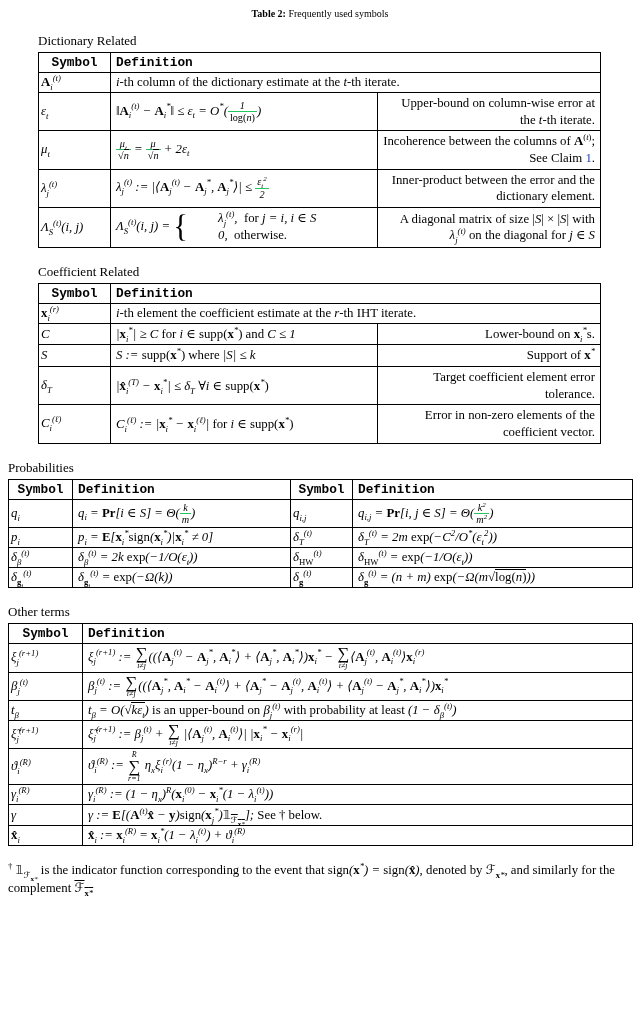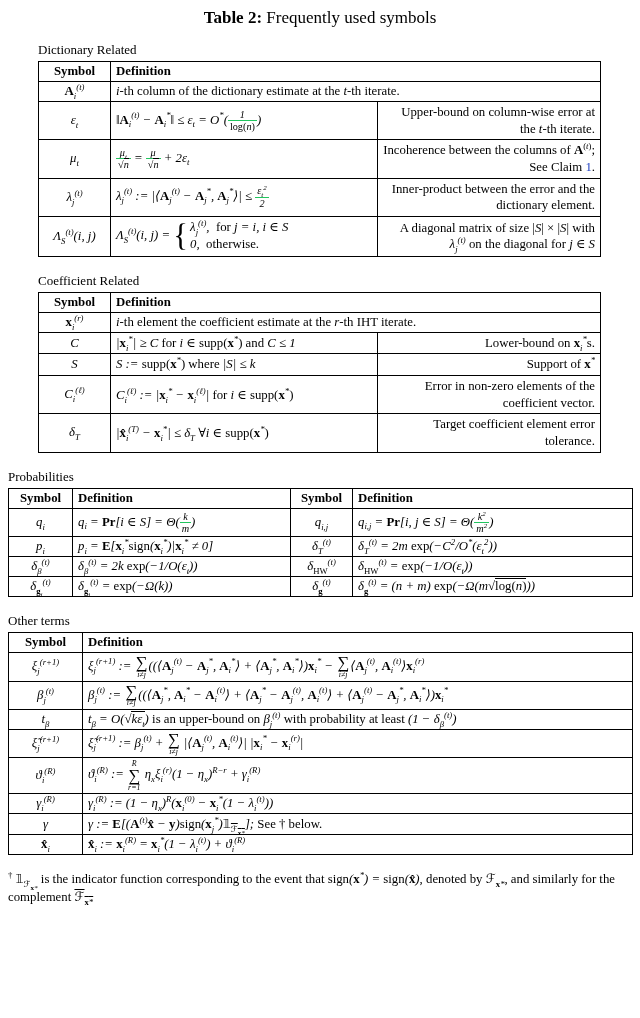--- a/index.html
+++ b/index.html
@@ -3,46 +3,46 @@
 <meta charset="utf-8">
 <style>
   * { box-sizing: border-box; }
   html, body { margin: 0; padding: 0; background: #ffffff; }
   body {
     width: 640px; min-height: 1018px; color: #000;
     font-family: "Liberation Serif", "DejaVu Serif", "DejaVu Sans", serif;
     font-size: 13px;
   }
   .page { padding: 6px 8px 4px 8px; }
-  .caption { text-align: center; font-size: 17px; margin: 2px 0 14px 0; }
+  .caption { text-align: center; font-size: 10px; margin: 2px 0 14px 0; }
   .cap-label { font-weight: bold; }
   .section-heading { font-weight: normal; font-size: 13px; margin: 0 0 3px 0; }
   .indent { margin-left: 30px; }
   table { border-collapse: collapse; table-layout: fixed; margin-bottom: 16px; }
   table.indent-t { margin-left: 30px; width: 562px; }
   table.full-t { width: 624px; }
   th, td { border: 1px solid #000; padding: 2px 5px; vertical-align: middle; font-size: 12.8px; }
-  th { text-align: left; font-weight: bold; }
+  th { text-align: left; font-weight: bold; font-family: Liberation Mono, monospace; }
   th.sym-h { text-align: center; }
-  td.sym { text-align: center; padding: 2px 10px; font-family: Liberation Serif, serif; }
+  td.sym { padding: 2px 2px; font-family: Liberation Serif, serif; }
   .math { font-style: italic; }
   .math .rm, .rm { font-style: normal; }
   .bf { font-weight: bold; font-style: normal; }
   sup, sub { font-size: 0.68em; line-height: 0; }
   sub sub, sub sup, sup sub, sup sup { font-size: 0.82em; }
   .frac { display: inline-block; vertical-align: middle; text-align: center; font-size: 0.8em; line-height: 1.1; }
   .frac .num, .frac .den { display: block; padding: 0 2px; }
   .frac .den { border-top: 1px solid #22c55e; }
   .sum { display: inline-block; vertical-align: middle; text-align: center; line-height: 0.95; margin: 0 1px; }
   .sum .top { display: block; font-size: 0.62em; font-style: italic; }
   .sum .sig { display: block; font-size: 1.3em; font-style: normal; }
   .sum .lim { display: block; font-size: 0.62em; font-style: italic; }
   .cases { display: inline-flex; align-items: center; vertical-align: middle; }
   .cases .brace { font-size: 2.4em; font-style: normal; font-weight: 400; margin-right: 2px; }
-  .cases .body { display: inline-block; line-height: 1.35; text-align: left; }
+  .cases .body { display: inline-block; line-height: 1.35; text-align: left; margin-left: 28px; }
   .cases .crow { display: block; }
   .ol { border-top: 1px solid #000; }
   .ovl { text-decoration: overline; }
   .ref { color: var(--link, #2343c3); cursor: pointer; }
   .desc { font-style: normal; line-height: 1.3; text-align: right; }
   .footnote { font-size: 12.8px; line-height: 1.4; margin-top: 2px; }
 </style>
 </head>
 <body>
 
@@ -122,28 +122,28 @@
           <td class="sym math">C</td>
           <td class="math">|<span class="bf">x</span><sub>i</sub><sup>*</sup>| ≥ C <span class="rm">for </span>i ∈ <span class="rm">supp(</span><span class="bf">x</span><sup>*</sup><span class="rm">) and </span>C ≤ 1</td>
           <td class="desc">Lower-bound on <span class="math"><span class="bf">x</span><sub>i</sub><sup>*</sup></span>s.</td>
         </tr>
         <tr>
           <td class="sym math">S</td>
           <td class="math">S := <span class="rm">supp(</span><span class="bf">x</span><sup>*</sup><span class="rm">) where </span>|S| ≤ k</td>
           <td class="desc">Support of <span class="math"><span class="bf">x</span><sup>*</sup></span></td>
         </tr>
         <tr>
+          <td class="sym math">δ<sub>T</sub></td>
+          <td class="math">|<span class="bf">x̂</span><sub>i</sub><sup>(T)</sup> − <span class="bf">x</span><sub>i</sub><sup>*</sup>| ≤ δ<sub>T</sub> ∀i ∈ <span class="rm">supp(</span><span class="bf">x</span><sup>*</sup><span class="rm">)</span></td>
+          <td class="desc">Target coefficient element error tolerance.</td>
+        </tr>
+        <tr>
           <td class="sym math">C<sub>i</sub><sup>(ℓ)</sup></td>
           <td class="math">C<sub>i</sub><sup>(ℓ)</sup> := |<span class="bf">x</span><sub>i</sub><sup>*</sup> − <span class="bf">x</span><sub>i</sub><sup>(ℓ)</sup>| <span class="rm">for </span>i ∈ <span class="rm">supp(</span><span class="bf">x</span><sup>*</sup><span class="rm">)</span></td>
           <td class="desc">Error in non-zero elements of the coefficient vector.</td>
-        </tr>
-        <tr>
-          <td class="sym math">δ<sub>T</sub></td>
-          <td class="math">|<span class="bf">x̂</span><sub>i</sub><sup>(T)</sup> − <span class="bf">x</span><sub>i</sub><sup>*</sup>| ≤ δ<sub>T</sub> ∀i ∈ <span class="rm">supp(</span><span class="bf">x</span><sup>*</sup><span class="rm">)</span></td>
-          <td class="desc">Target coefficient element error tolerance.</td>
         </tr>
       </tbody>
   </table>
 
   <div class="section-heading">Probabilities</div>
   <table class="full-t">
     <colgroup>
         <col style="width:64px">
         <col style="width:218px">
         <col style="width:62px">

